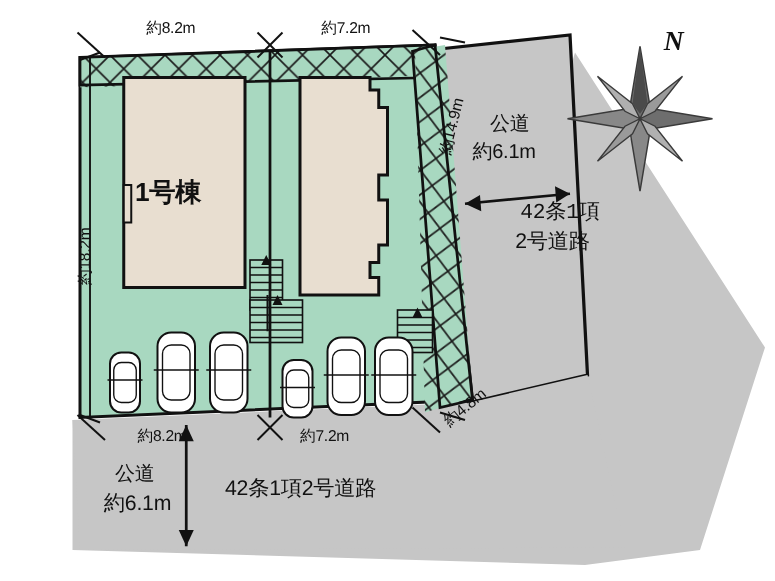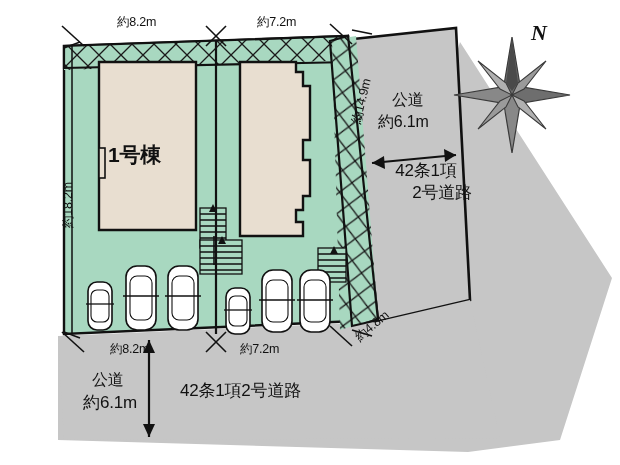--- a/index.html
+++ b/index.html
@@ -211,21 +211,21 @@
 
   <div class="lbl lbl-dim rot-diag" style="left:353px;top:334px;transform:rotate(-40deg);">約4.8m</div>
 
   <div class="lbl lbl-bldg" style="left:108px;top:144px;">1号棟</div>
 
 
   <div class="lbl lbl-road" style="left:392px;top:92px;width:92px;">公道</div>
 
   <div class="lbl lbl-road" style="left:378px;top:114px;width:110px;">約6.1m</div>
 
-  <div class="lbl lbl-road2" style="left:370px;top:162px;width:112px;">42条1項</div>
+  <div class="lbl lbl-road2" style="left:392px;top:162px;width:112px;font-family:Liberation Mono, monospace;">42条1項</div>
 
   <div class="lbl lbl-road2" style="left:386px;top:184px;width:112px;">2号道路</div>
 
   <div class="lbl lbl-dim" style="left:110px;top:343px;">約8.2m</div>
 
   <div class="lbl lbl-dim" style="left:240px;top:343px;">約7.2m</div>
 
   <div class="lbl lbl-road" style="left:92px;top:372px;width:56px;">公道</div>
 
   <div class="lbl lbl-road2" style="left:72px;top:394px;width:76px;">約6.1m</div>

